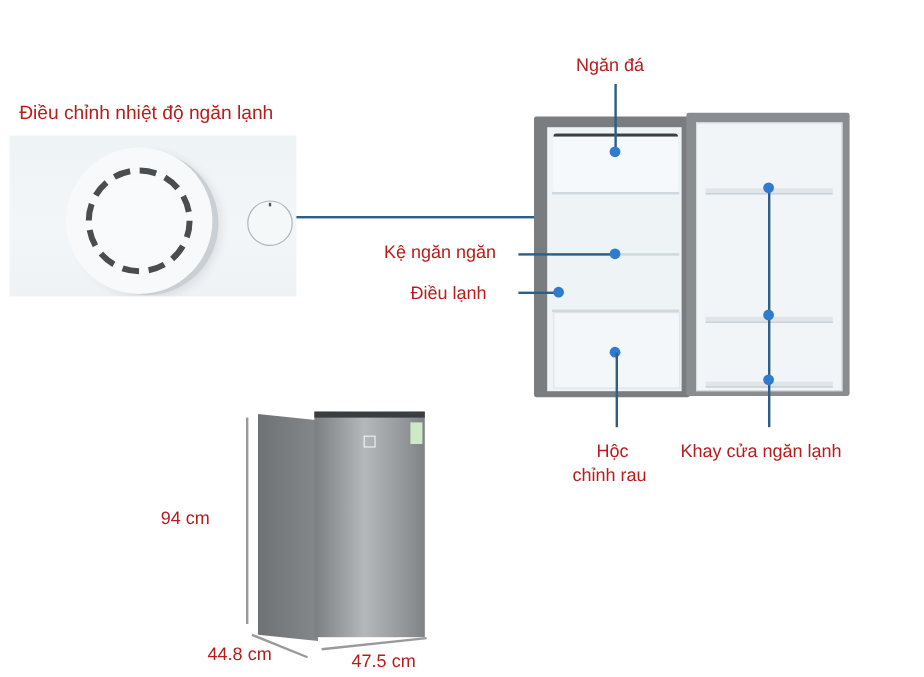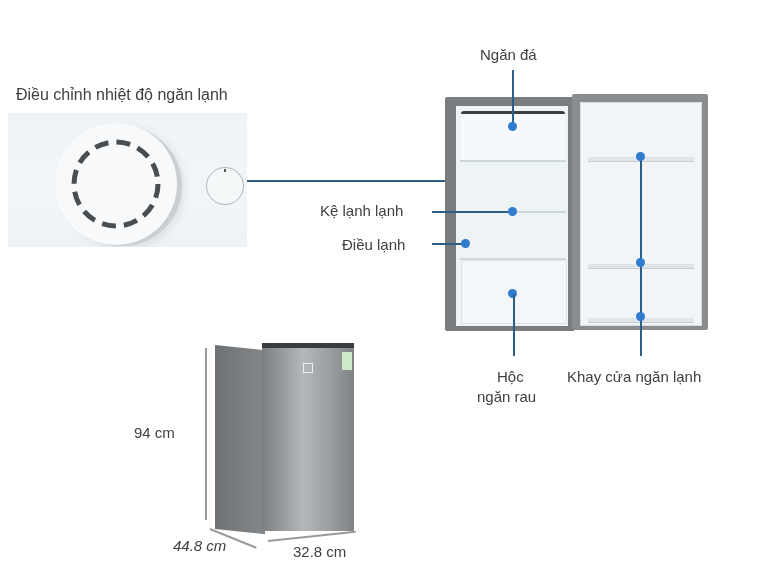--- a/index.html
+++ b/index.html
@@ -1,19 +1,19 @@
 <!DOCTYPE html>
 <html><head>
 <meta charset="utf-8">
 <style>
   html, body { margin:0; padding:0; background:#ffffff; }
   body { width:770px; height:564px; position:relative; overflow:hidden;
          font-family:"Liberation Sans", sans-serif; color:#6b6b6b; }
   .abs { position:absolute; }
-  .label { font-size:15px; color:#404040; white-space:nowrap; }
+  .label { font-size:15px; color:#b91c1c; white-space:nowrap; }
   .lineh { position:absolute; height:1.5px; background:#2d5f86; }
   .linev { position:absolute; width:1.5px; background:#2d5f86; }
   .dot { position:absolute; width:9px; height:9px; border-radius:50%; background:#2f7bd0; }
 
   
   .dial-panel { left:8px; top:113px; width:239px; height:134px;
     background:linear-gradient(180deg,#eef3f6 0%,#f3f6f8 60%,#eef2f4 100%); overflow:hidden; }
   .dial-outer { left:47px; top:10px; width:122px; height:122px; border-radius:50%;
     background:#f7f9fa; box-shadow: 6px 2px 0 -1px #c9cfd3, 8px 4px 8px rgba(0,0,0,0.08); }
   .knob { left:198px; top:54px; width:36px; height:36px; border-radius:50%;
@@ -70,43 +70,43 @@
 <div class="abs door"></div>
 <div class="abs door-inner"></div>
 <div class="door-shelf" style="top:157px"></div>
 <div class="door-shelf" style="top:264px"></div>
 <div class="door-shelf" style="top:318px"></div>
 
 <div class="abs label" style="left:480px;top:46px;">Ngăn đá</div>
 <div class="linev" style="left:512px;top:70px;height:56px;"></div>
 <div class="dot" style="left:508px;top:122px;"></div>
 
-<div class="abs label" style="left:320px;top:202px;">Kệ lạnh lạnh</div>
+<div class="abs label" style="left:320px;top:202px;">Kệ ngăn ngăn</div>
 <div class="lineh" style="left:432px;top:211px;width:80px;"></div>
 <div class="dot" style="left:508px;top:207px;"></div>
 
 <div class="abs label" style="left:342px;top:236px;">Điều lạnh</div>
 <div class="lineh" style="left:432px;top:243px;width:32px;"></div>
 <div class="dot" style="left:461px;top:239px;"></div>
 
 <div class="dot" style="left:508px;top:289px;"></div>
 <div class="linev" style="left:513px;top:294px;height:62px;"></div>
 <div class="abs label" style="left:497px;top:368px;">Hộc</div>
-<div class="abs label" style="left:477px;top:388px;">ngăn rau</div>
+<div class="abs label" style="left:477px;top:388px;">chỉnh rau</div>
 
 <div class="linev" style="left:640px;top:156px;height:200px;"></div>
 <div class="dot" style="left:636px;top:152px;"></div>
 <div class="dot" style="left:636px;top:258px;"></div>
 <div class="dot" style="left:636px;top:312px;"></div>
 <div class="abs label" style="left:567px;top:368px;">Khay cửa ngăn lạnh</div>
 
 <div class="abs cf-side"></div>
 <div class="abs cf-front"></div>
 <div class="abs cf-top"></div>
 <div class="abs cf-sticker"></div>
 <div class="abs cf-logo"></div>
 
 <div class="dim-arrow" style="left:205px;top:348px;width:1.5px;height:172px;"></div>
 <div class="abs label" style="left:134px;top:424px;">94 cm</div>
 <div class="dim-arrow" style="left:210px;top:528px;width:50px;height:1.5px;transform:rotate(22deg);transform-origin:left;"></div>
-<div class="abs label" style="left:173px;top:537px;font-style:italic;">44.8 cm</div>
+<div class="abs label" style="left:173px;top:537px;">44.8 cm</div>
 <div class="dim-arrow" style="left:268px;top:540px;width:88px;height:1.5px;transform:rotate(-6deg);transform-origin:left;"></div>
-<div class="abs label" style="left:293px;top:543px;">32.8 cm</div>
+<div class="abs label" style="left:293px;top:543px;">47.5 cm</div>
 
 </body></html>

